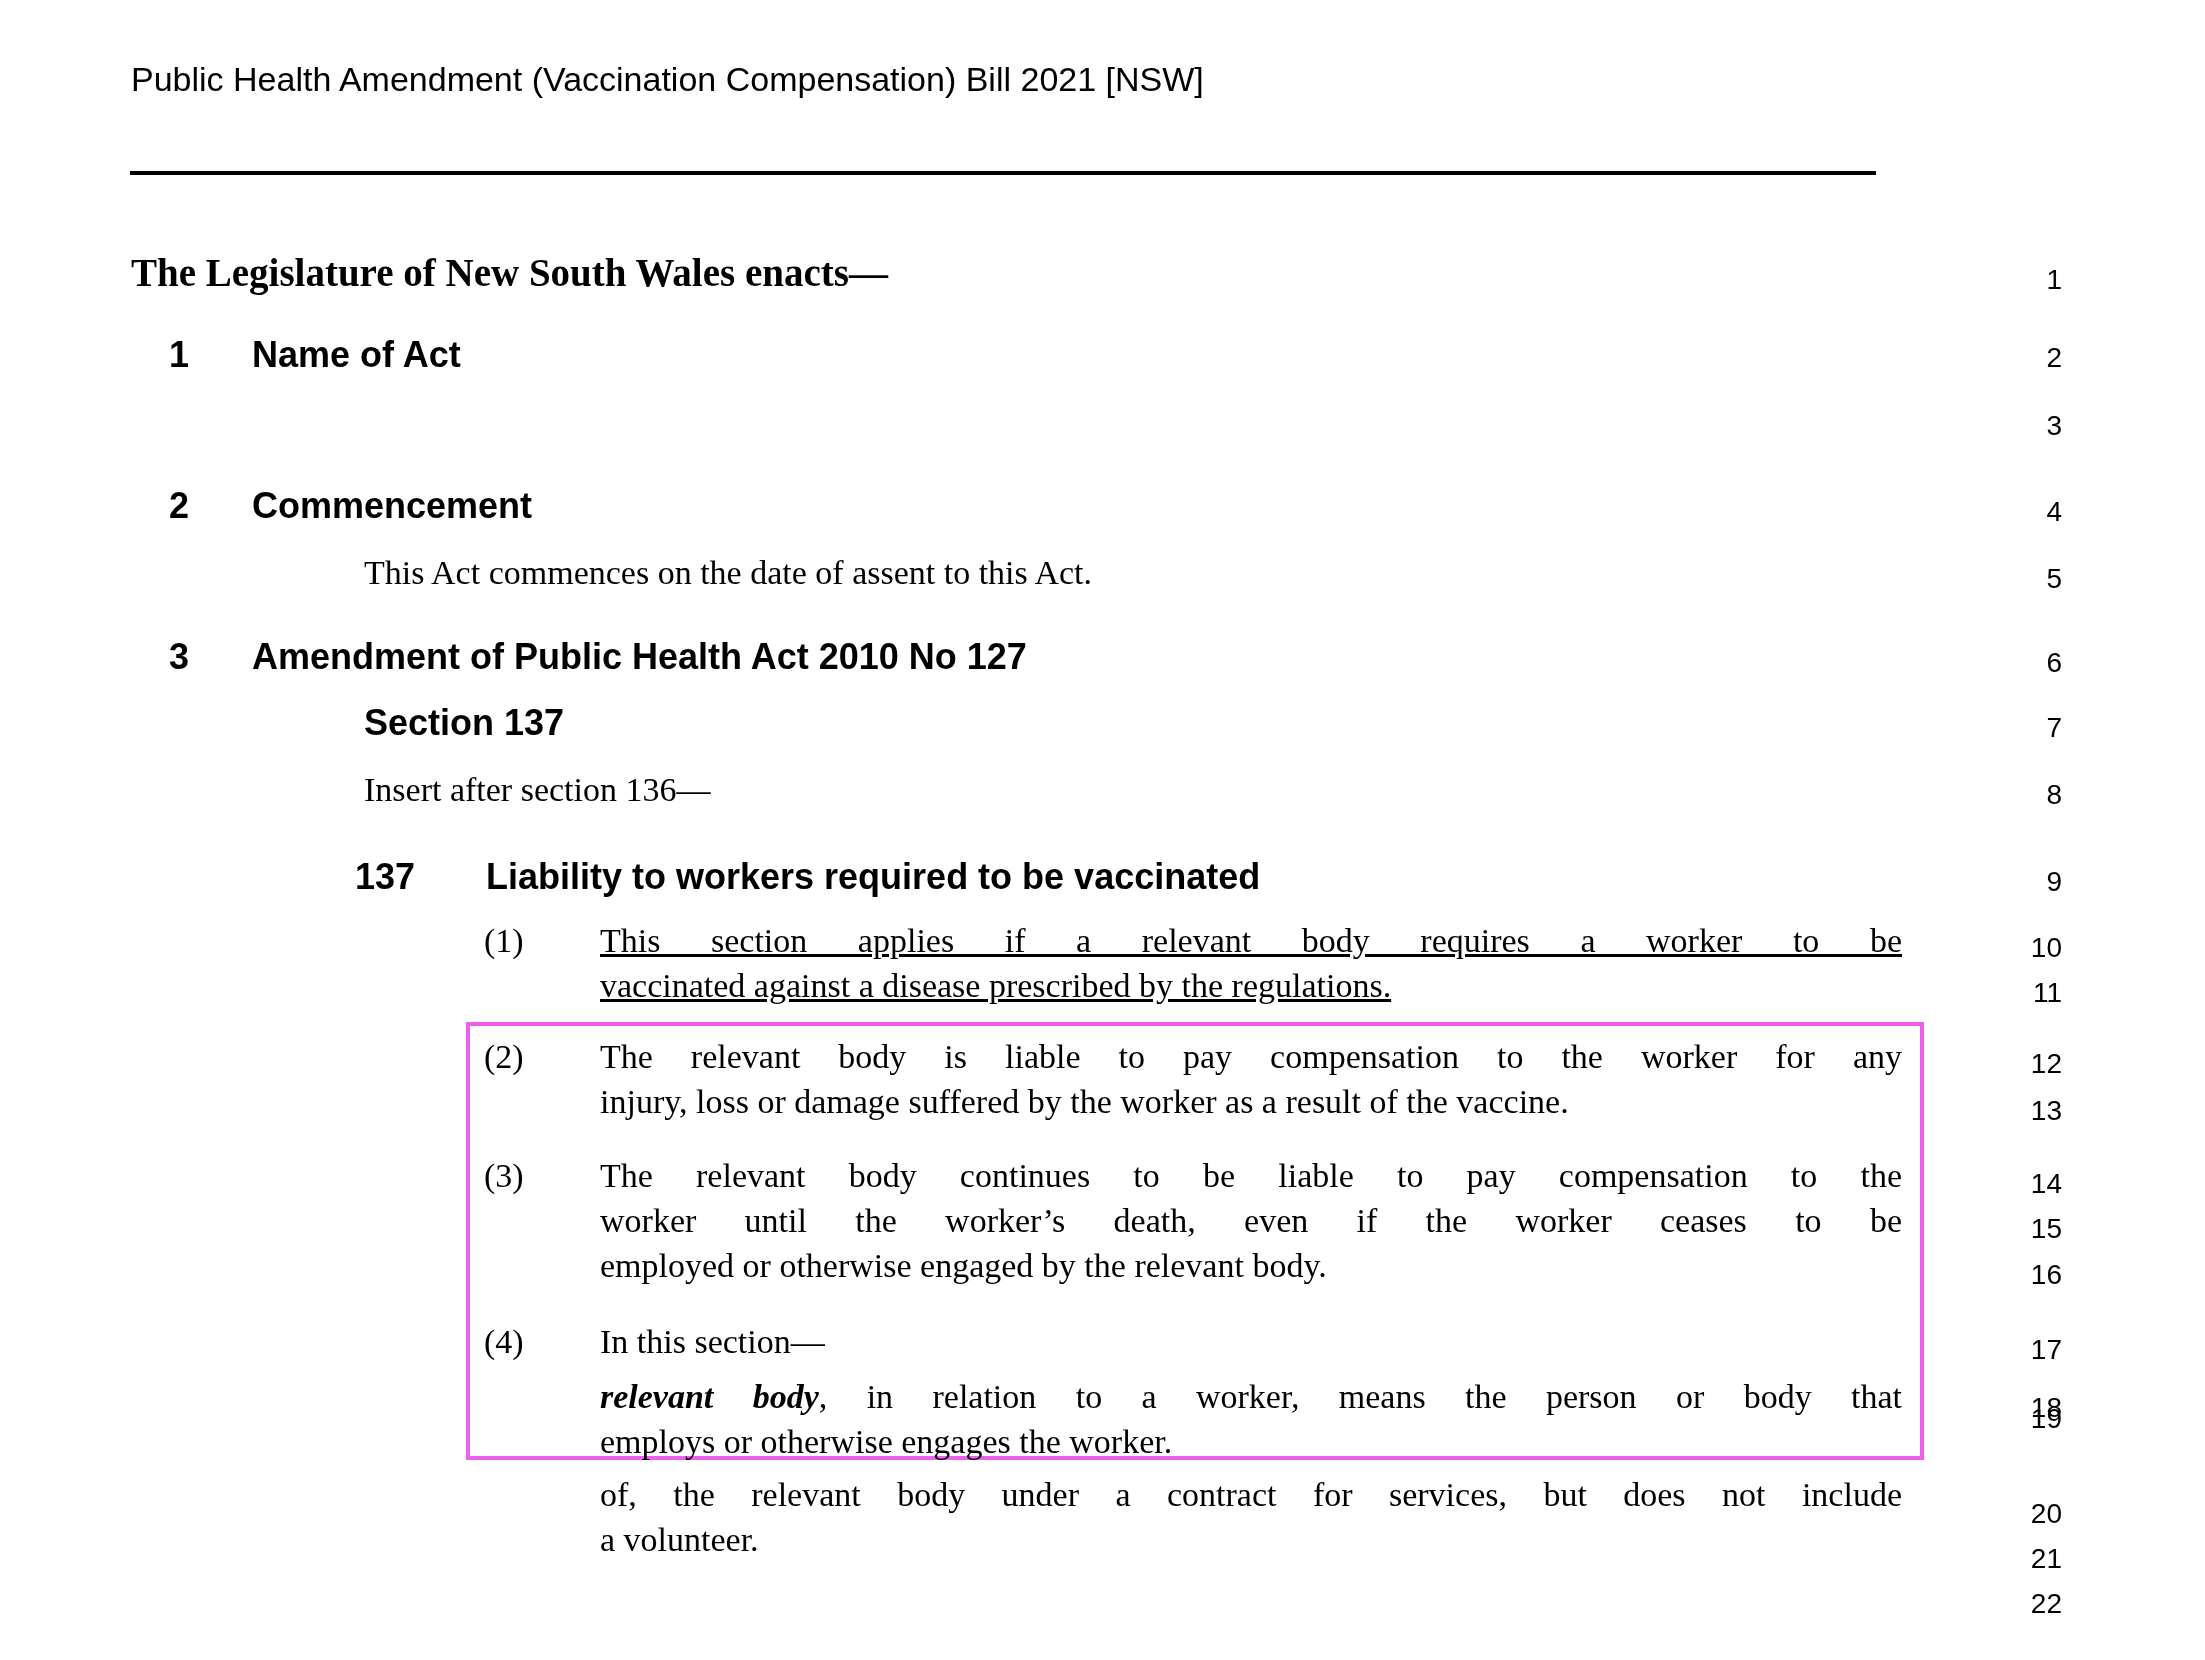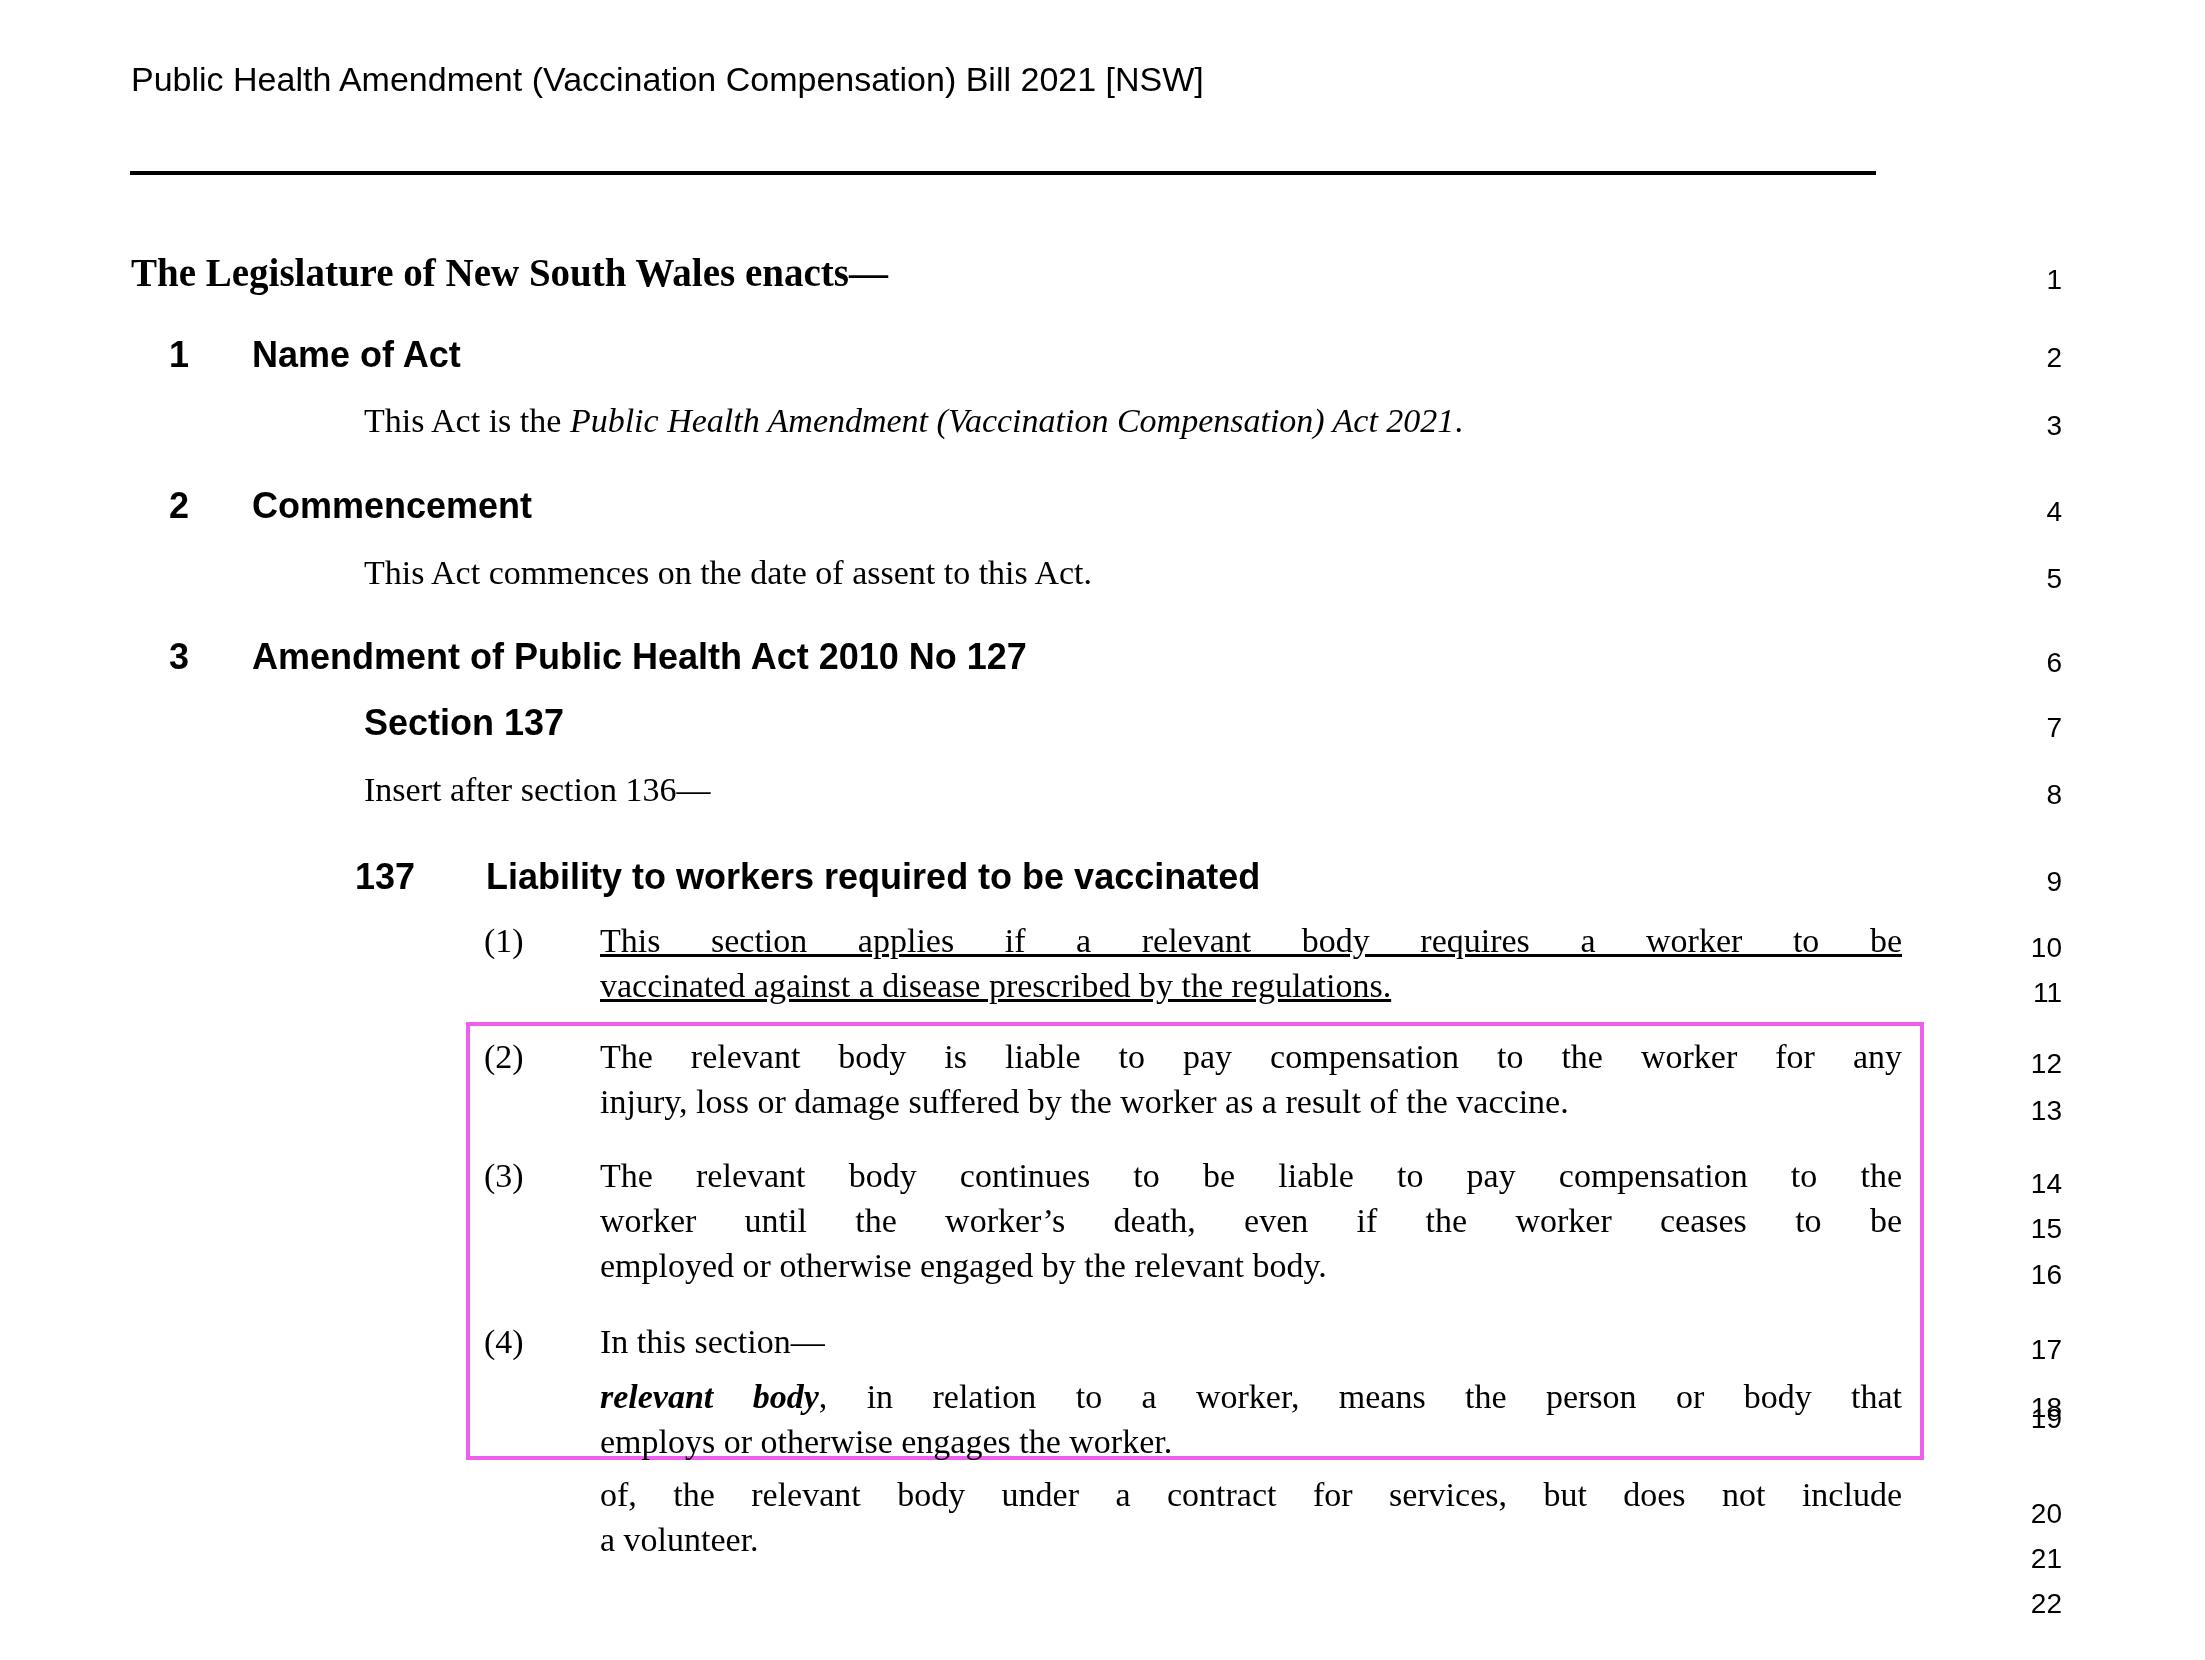--- a/index.html
+++ b/index.html
@@ -114,21 +114,20 @@
 
 <div class="page">
 
   <div class="abs doc-title">Public Health Amendment (Vaccination Compensation) Bill 2021 [NSW]</div>
   <div class="abs header-rule"></div>
 
   <div class="abs enacting">The Legislature of New South Wales enacts—</div>
 
   <div class="abs sec-num s1">1</div>
   <div class="abs sec-head s1">Name of Act</div>
-  <div class="abs serif s1-body"><span>This Act is the </span><span class="it">Public Health Amendment (Vaccination Compensation) Act 2021</span><span>.</span></div>
 
   <div class="abs sec-num s2">2</div>
   <div class="abs sec-head s2">Commencement</div>
   <div class="abs serif s2-body">This Act commences on the date of assent to this Act.</div>
 
   <div class="abs sec-num s3">3</div>
   <div class="abs sec-head s3">Amendment of Public Health Act 2010 No 127</div>
   <div class="abs sub-head">Section 137</div>
   <div class="abs serif s3-instr">Insert after section 136—</div>
 

